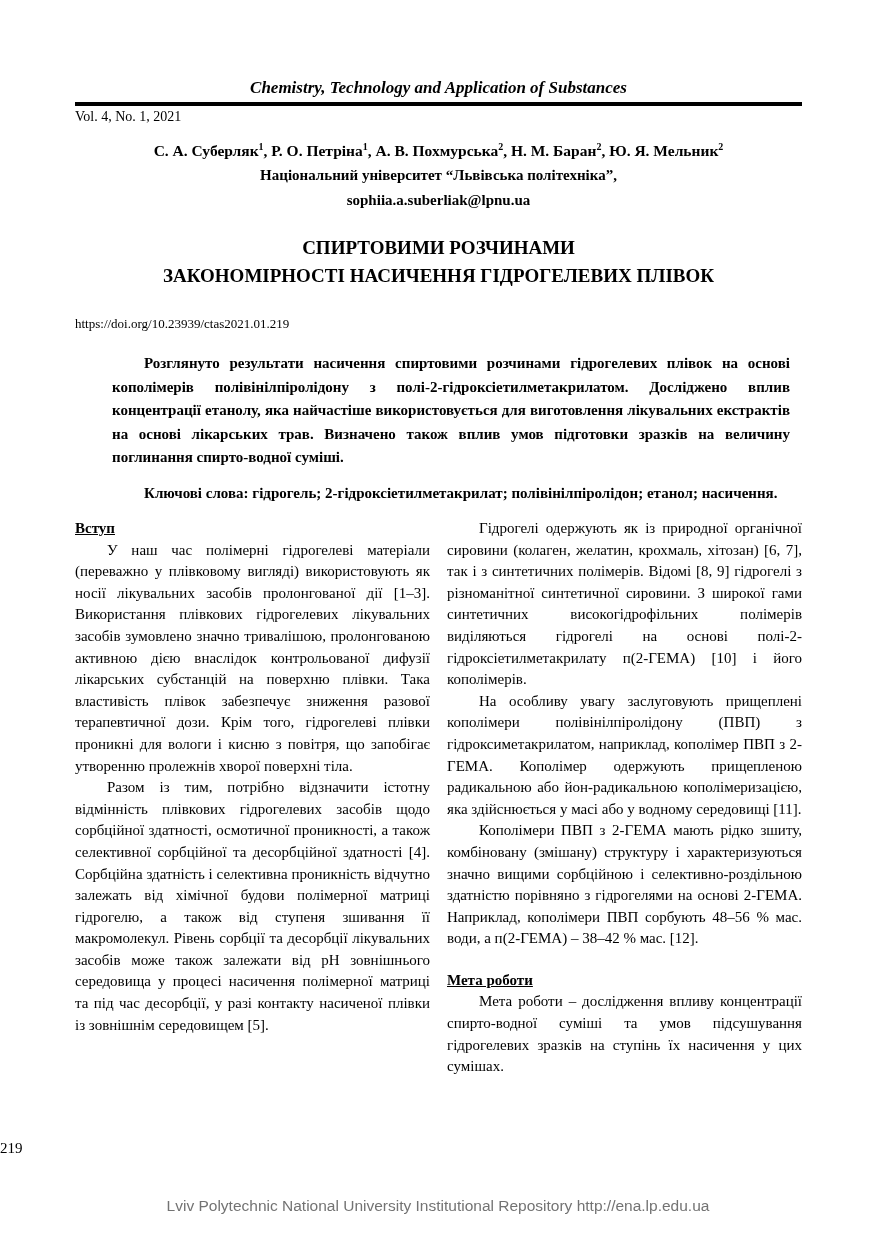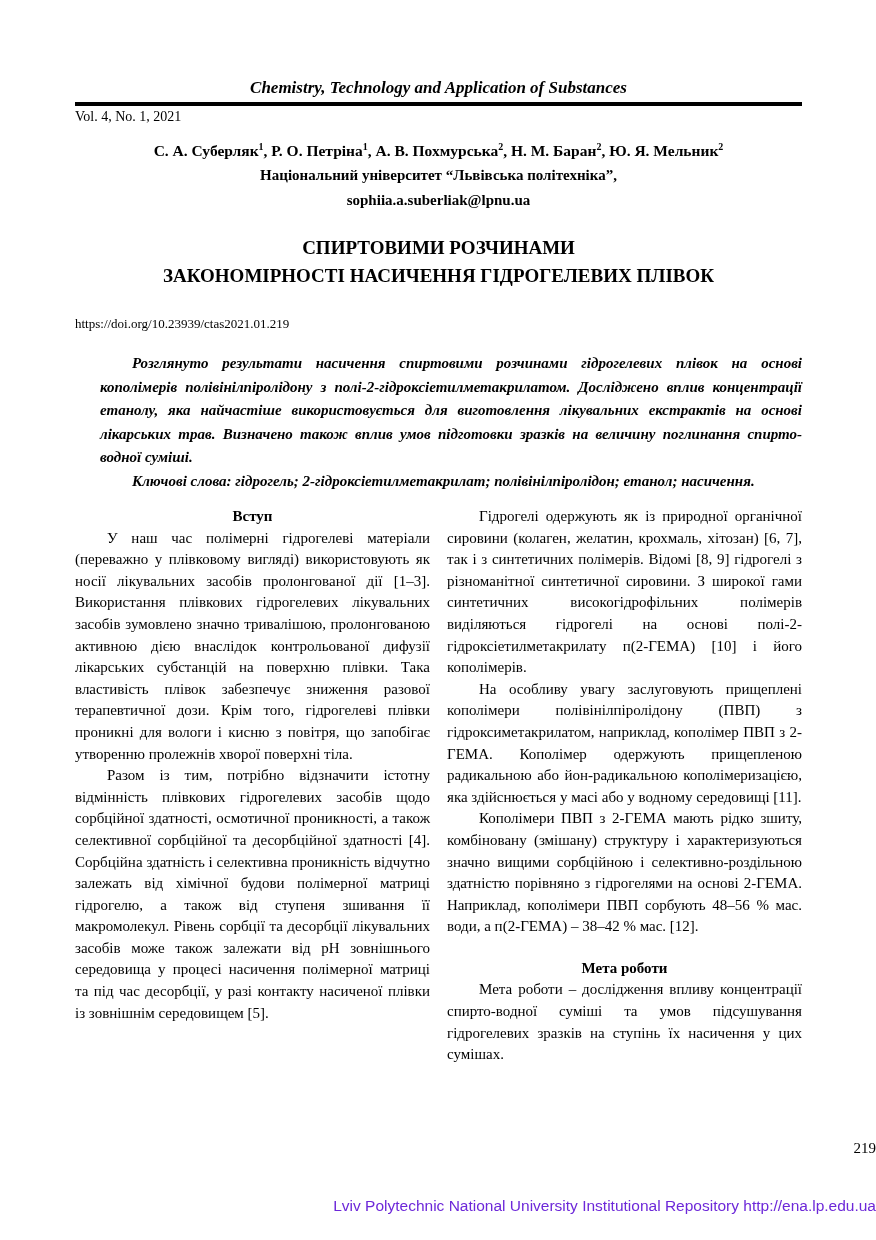--- a/index.html
+++ b/index.html
@@ -52,50 +52,51 @@
 
   .doi-line { margin-top: 26px; font-size: 13px; }
 
   .abstract {
     margin: 20px 0 0 25px;
     font-weight: bold;
     font-size: 15px;
     line-height: 23.5px;
     text-align: justify;
   }
-  .abstract p { margin: 0; text-indent: 32px; font-style: italic; }
+  .abstract p { margin: 12px; text-indent: 32px; }
 
   .columns { display: flex; gap: 17px; margin-top: 13px; }
   .col {
     flex: 1;
     font-size: 15px;
     line-height: 21.6px;
     text-align: justify;
   }
   .col p { margin: 0; text-indent: 32px; }
   .col-heading {
     font-weight: bold;
-    text-align: center;
+    text-align: left;
     text-indent: 0 !important;
+    text-decoration: underline;
   }
   .heading-meta { margin-top: 20px !important; }
 
   .page-number {
     position: absolute;
     top: 1140px; left: 0; right: 0;
-    text-align: right;
+    text-align: left;
     font-size: 15px;
   }
   .repo-footer {
     position: absolute;
     top: 1197px; left: 0; right: 0;
-    text-align: right;
+    text-align: center;
     font-family: "Liberation Sans", "DejaVu Sans", sans-serif;
     font-size: 15.5px;
-    color: #6d28d9;
+    color: #737373;
   }
 </style>
 </head>
 <body>
 
 <div class="page">
   <div class="content">
 
     <div class="journal-title">Chemistry, Technology and Application of Substances</div>
     <div class="header-rule"></div>

